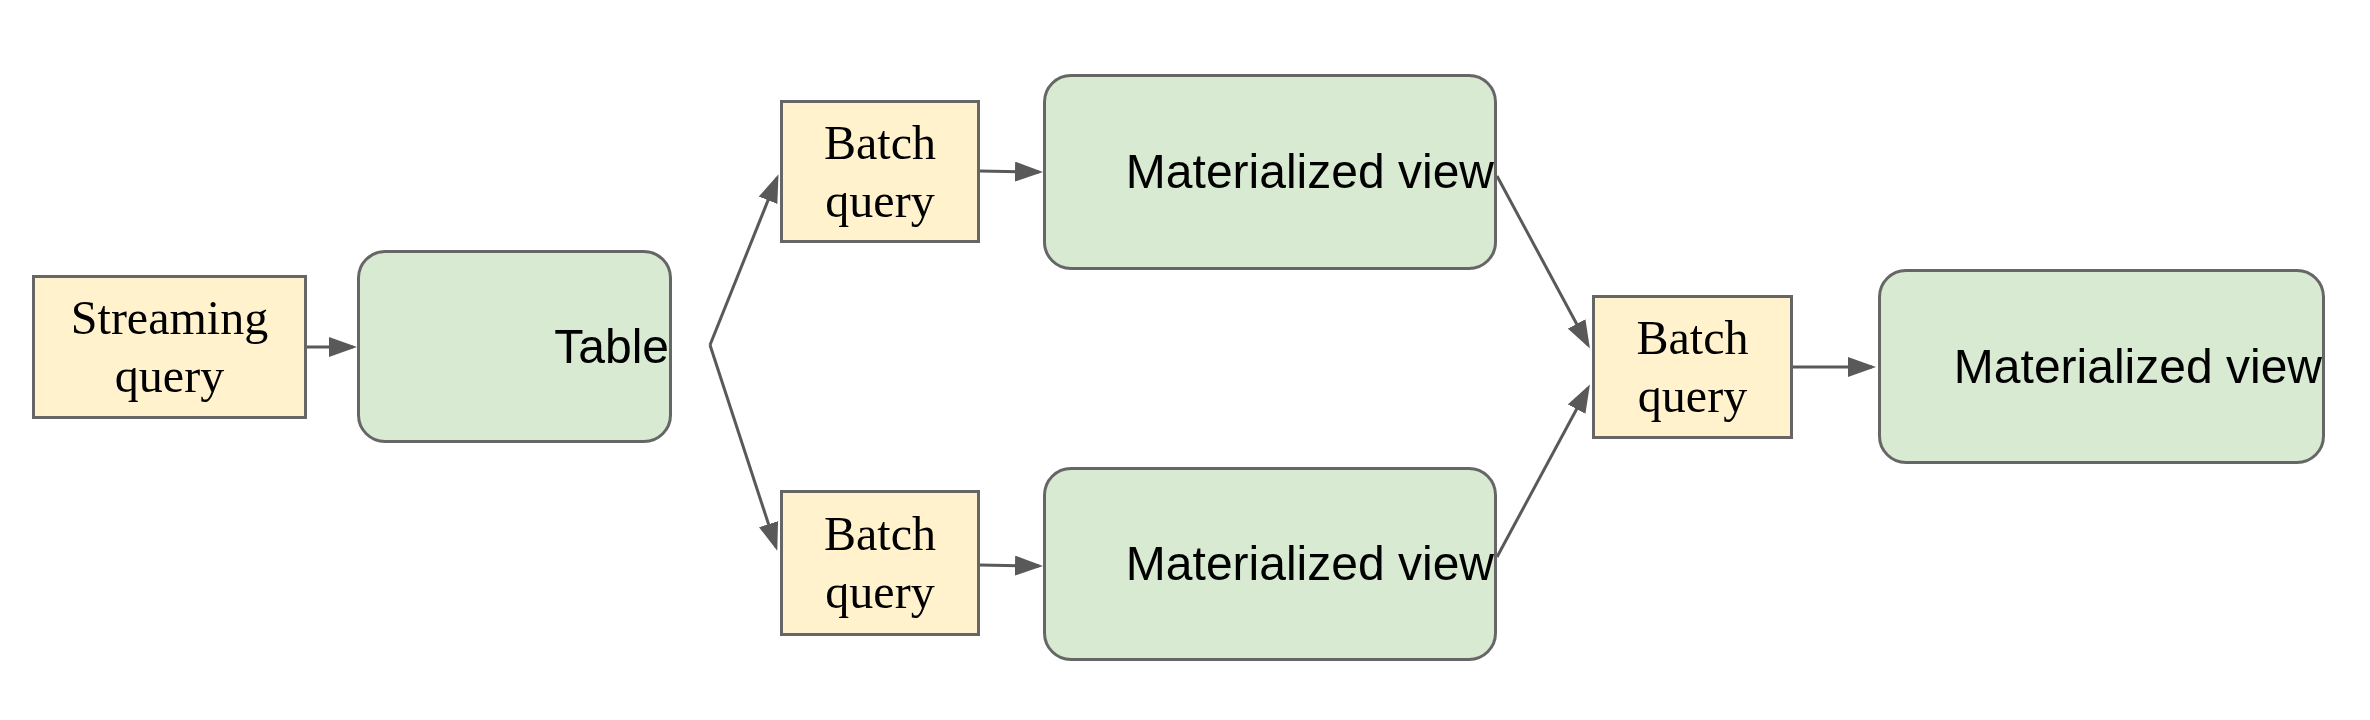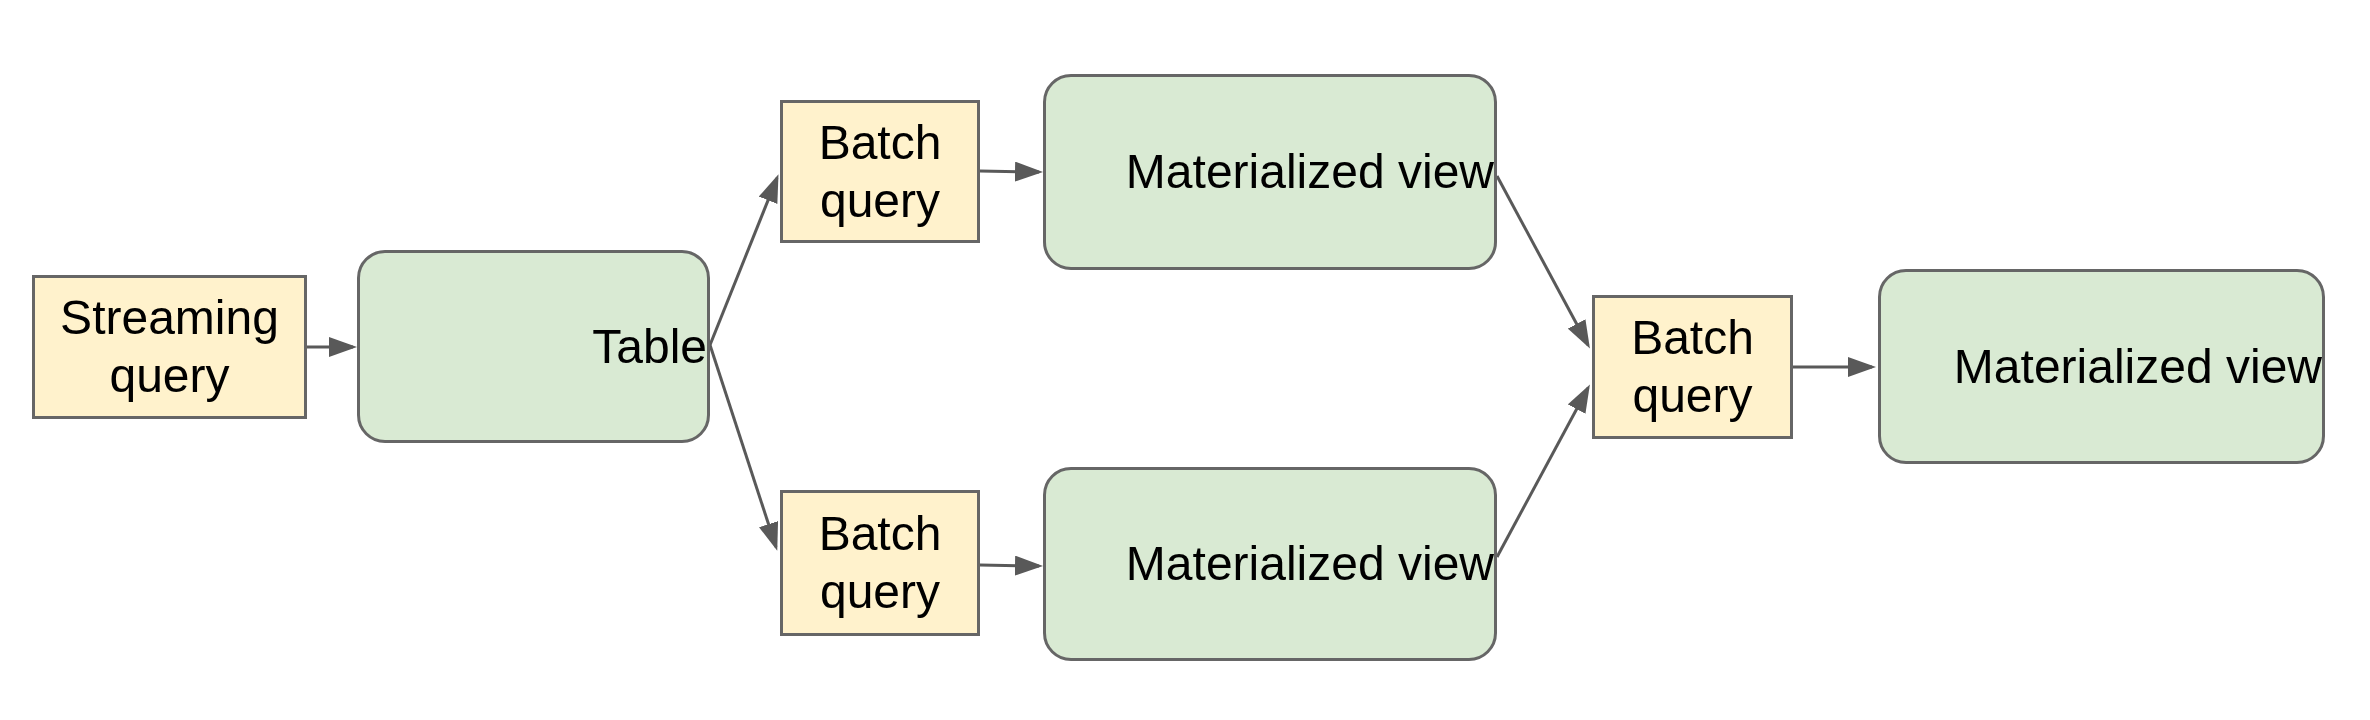--- a/index.html
+++ b/index.html
@@ -35,25 +35,25 @@
   .node {
     position: absolute;
     display: flex;
     align-items: center;
     justify-content: center;
     text-align: center;
     font-size: 48px;
     line-height: 1.2;
     border: 3px solid var(--node-border);
   }
-  .node-query { background: var(--query-fill); }
+  .node-query { background: var(--query-fill); font-family: Liberation Serif, serif; }
   .node-data  { background: var(--data-fill); border-radius: 28px; justify-content: flex-end; }
 
   #n-streaming    { left: 32px;   top: 275px; width: 275px; height: 144px; }
-  #n-table        { left: 357px;  top: 250px; width: 353px; height: 193px; }
+  #n-table        { left: 357px;  top: 250px; width: 315px; height: 193px; }
   #n-batch-top    { left: 780px;  top: 100px; width: 200px; height: 143px; }
   #n-mv-top       { left: 1043px; top: 74px;  width: 454px; height: 196px; }
   #n-batch-bottom { left: 780px;  top: 490px; width: 200px; height: 146px; }
   #n-mv-bottom    { left: 1043px; top: 467px; width: 454px; height: 194px; }
   #n-batch-center { left: 1592px; top: 295px; width: 201px; height: 144px; }
   #n-mv-final     { left: 1878px; top: 269px; width: 447px; height: 195px; }
 </style>
 </head>
 <body>
 

